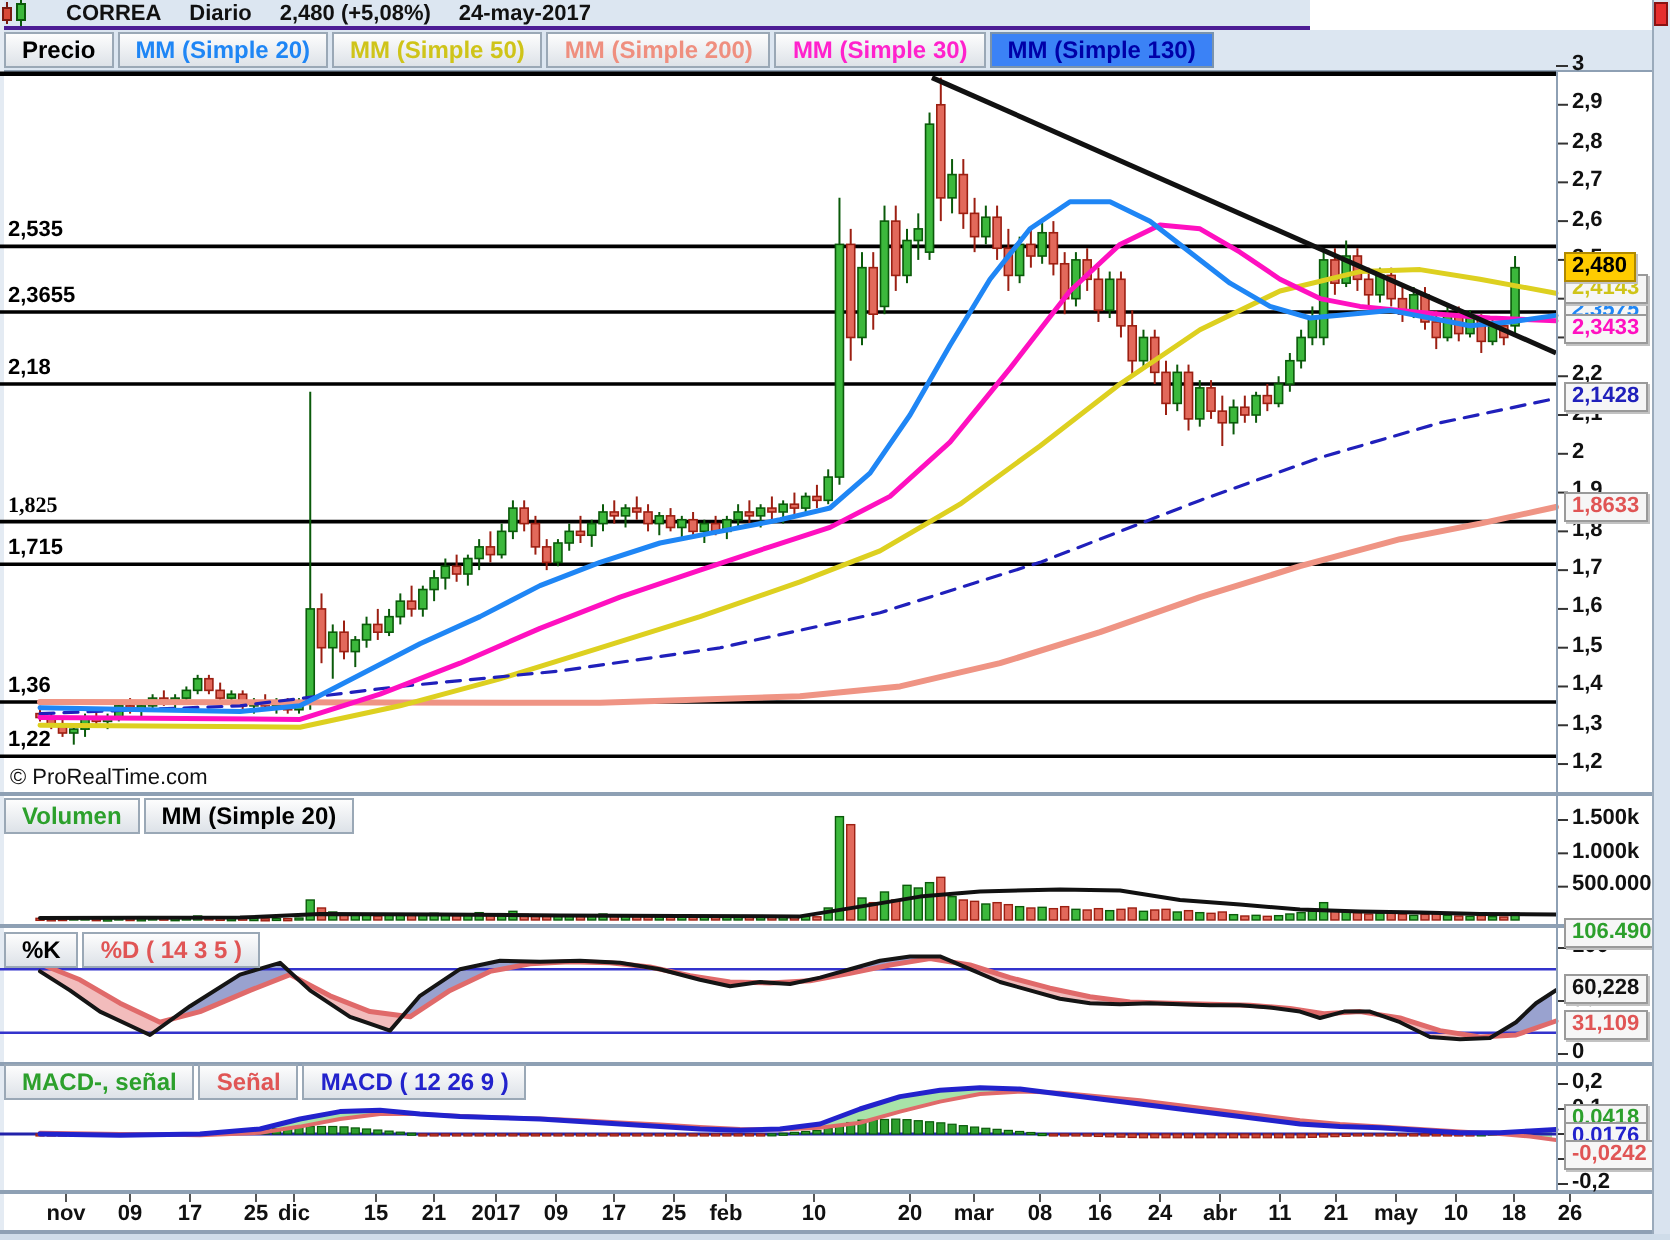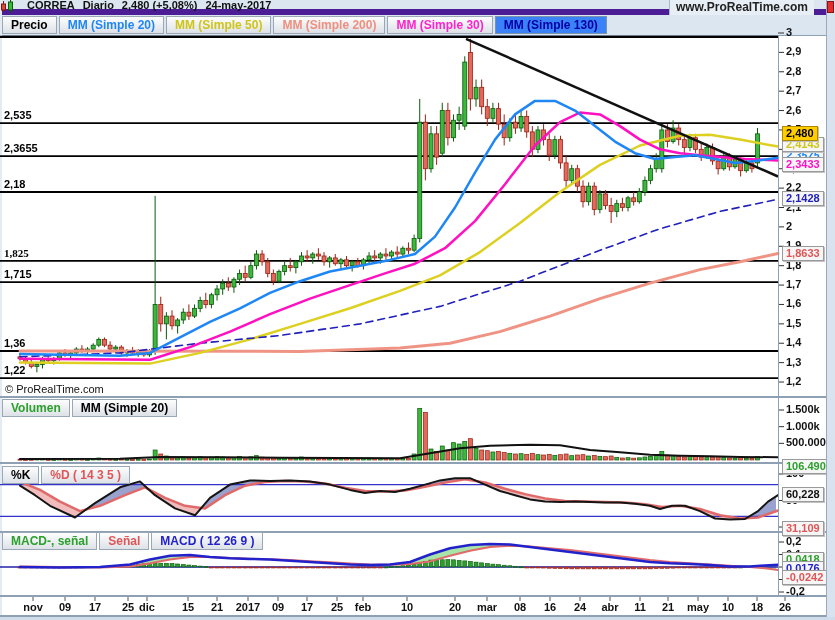--- a/index.html
+++ b/index.html
@@ -1,20 +1,20 @@
 <!DOCTYPE html>
 <html><head>
 <meta charset="utf-8">
 <style>
   html,body{margin:0;padding:0;background:#fff;}
   .stage{position:relative;width:835px;height:620px;background:#fff;overflow:hidden;
          font-family:"Liberation Sans",sans-serif;-webkit-font-smoothing:antialiased;}
   
-  .titlebar{position:absolute;left:0;top:0;width:826px;height:15px;background:#dce6f1;
-            border-bottom:6px solid #4c1d95;display:flex;align-items:center;gap:8px;
+  .titlebar{position:absolute;left:0;top:0;width:655px;height:15px;background:#dce6f1;
+            border-bottom:2px solid #4c1d95;display:flex;align-items:center;gap:14px;
             font-size:11px;font-weight:bold;color:#111;padding-left:4px;box-sizing:border-box;}
   .titlebar .tpart{white-space:nowrap;}
   .watermark{position:absolute;right:12px;top:0;height:15px;line-height:15px;font-size:12px;
              font-weight:bold;color:#222;background:#e7eef6;padding:0 6px;border-left:1px solid #aab9c9;}
   .legendbar{position:absolute;left:0;top:15px;width:826px;height:21px;background:#dce6f1;
              border-bottom:1px solid #8ea0b4;display:flex;align-items:center;gap:2px;padding-left:2px;box-sizing:border-box;}
   .chip{height:16px;line-height:16px;padding:0 8px;font-size:12px;font-weight:bold;
         border:1px solid #9aa8b6;background:linear-gradient(#fdfdfd,#dde2e8);white-space:nowrap;cursor:default;}
   .chip.sel{background:#3b82f6;border-color:#7a93ad;}
   .c-black{color:#000}.c-blue{color:#1f86f5}.c-yellow{color:#cfc419}.c-salmon{color:#ef8f7f}
@@ -716,21 +716,20 @@
           <line x1="3.5" y1="1" x2="3.5" y2="12" stroke="#7a1a10" stroke-width="1"></line>
           <rect x="1.5" y="4" width="4" height="6" fill="#d84a38" stroke="#7a1a10"></rect>
           <line x1="10.5" y1="0" x2="10.5" y2="13" stroke="#0a5a0a" stroke-width="1"></line>
           <rect x="8.5" y="2" width="4" height="8" fill="#3cb83c" stroke="#0a5a0a"></rect>
         </svg>
     </span>
     <span class="tpart">CORREA</span>
     <span class="tpart">Diario</span>
     <span class="tpart">2,480 (+5,08%)</span>
     <span class="tpart">24-may-2017</span>
-    <span class="watermark">www.ProRealTime.com</span>
   </div>
 
   <div class="legendbar">
     <div class="chip c-black">Precio</div>
     <div class="chip c-blue">MM (Simple 20)</div>
     <div class="chip c-yellow">MM (Simple 50)</div>
     <div class="chip c-salmon">MM (Simple 200)</div>
     <div class="chip c-magenta">MM (Simple 30)</div>
     <div class="chip c-navy sel">MM (Simple 130)</div>
   </div>
@@ -824,21 +823,21 @@
       <div class="x-label" style="left: 757px;">18</div>
       <div class="x-label" style="left: 785px;">26</div>
       <div class="vbox" style="top: 148px; color: rgb(31, 134, 245); font-style: italic;">2,3575</div>
       <div class="vbox" style="top: 137px; color: rgb(207, 196, 25);">2,4143</div>
       <div class="vbox" style="top: 157px; color: rgb(255, 16, 192);">2,3433</div>
       <div class="vbox" style="top: 191px; color: rgb(32, 32, 187);">2,1428</div>
       <div class="vbox" style="top: 246px; color: rgb(224, 85, 85);">1,8633</div>
       <div class="vbox last" style="top: 126px;">2,480</div>
       <div class="vbox" style="top: 427px; color: rgb(44, 160, 44); margin-top: 32px;">106.490</div>
       <div class="vbox" style="top: 487px; color: rgb(17, 17, 17);">60,228</div>
-      <div class="vbox" style="top: 505px; color: rgb(224, 85, 85); margin-top: 16px;">31,109</div>
+      <div class="vbox" style="top: 505px; color: rgb(224, 85, 85);">31,109</div>
       <div class="vbox" style="top: 552px; color: rgb(44, 160, 44);">0,0418</div>
       <div class="vbox" style="top: 561px; color: rgb(34, 34, 204);">0,0176</div>
       <div class="vbox" style="top: 570px; color: rgb(224, 85, 85);">-0,0242</div>
     </div>
 
   <div class="right-strip">
     <div class="red-box"></div>
   </div>
   <div class="bottom-frame"></div>
 </div>

